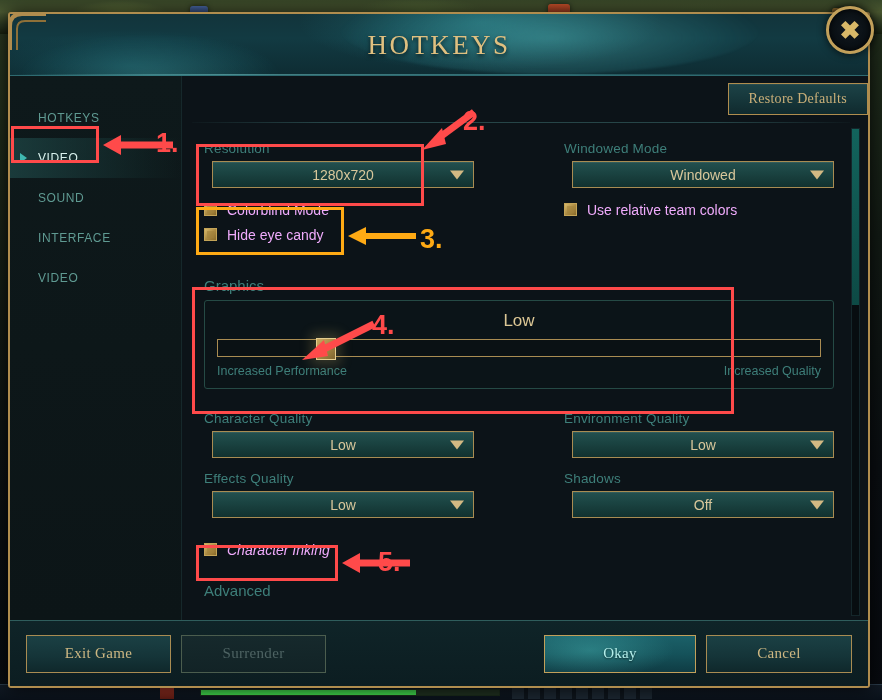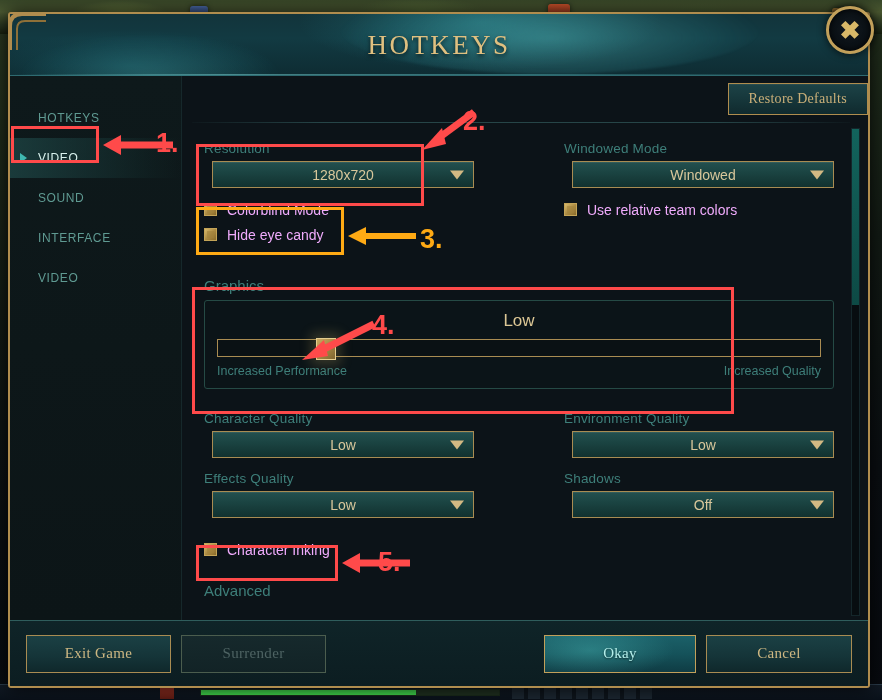--- a/index.html
+++ b/index.html
@@ -561,21 +561,21 @@
               </div>
               <div class="cell">
                 <div class="field-label">Shadows</div>
                 <div class="dropdown">
                   <span>Off</span>
                   <span class="caret"></span>
                 </div>
               </div>
             </div>
 
-            <div class="check-row" style="margin-top:6px;">
+            <div class="check-row" style="margin-top:6px;font-style:italic;">
               <span class="checkbox"></span>
               <span class="check-label">Character Inking</span>
             </div>
 
             <div class="advanced-label">Advanced</div>
 
           </div>
         </div>
 
         <div class="scrollbar">

